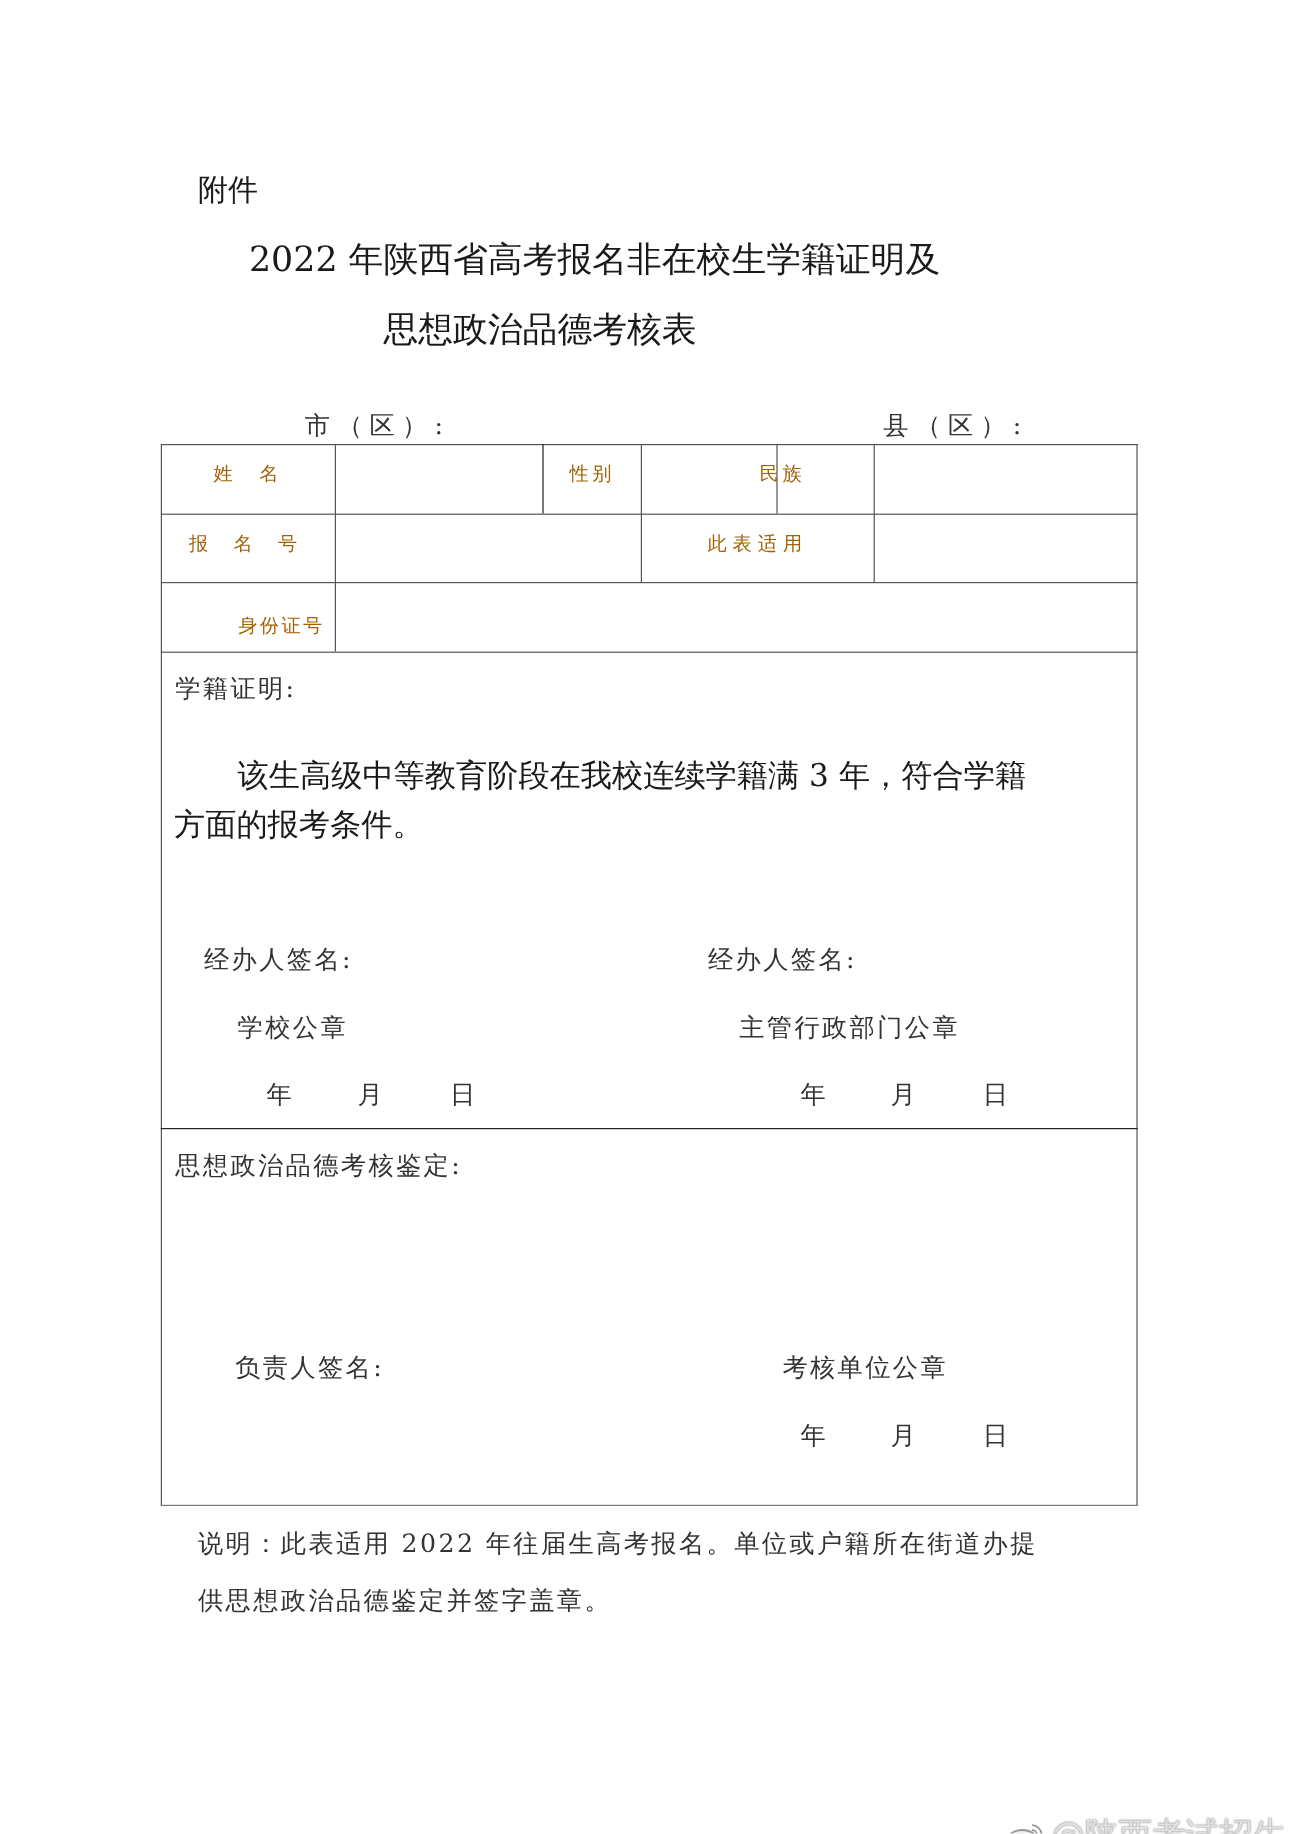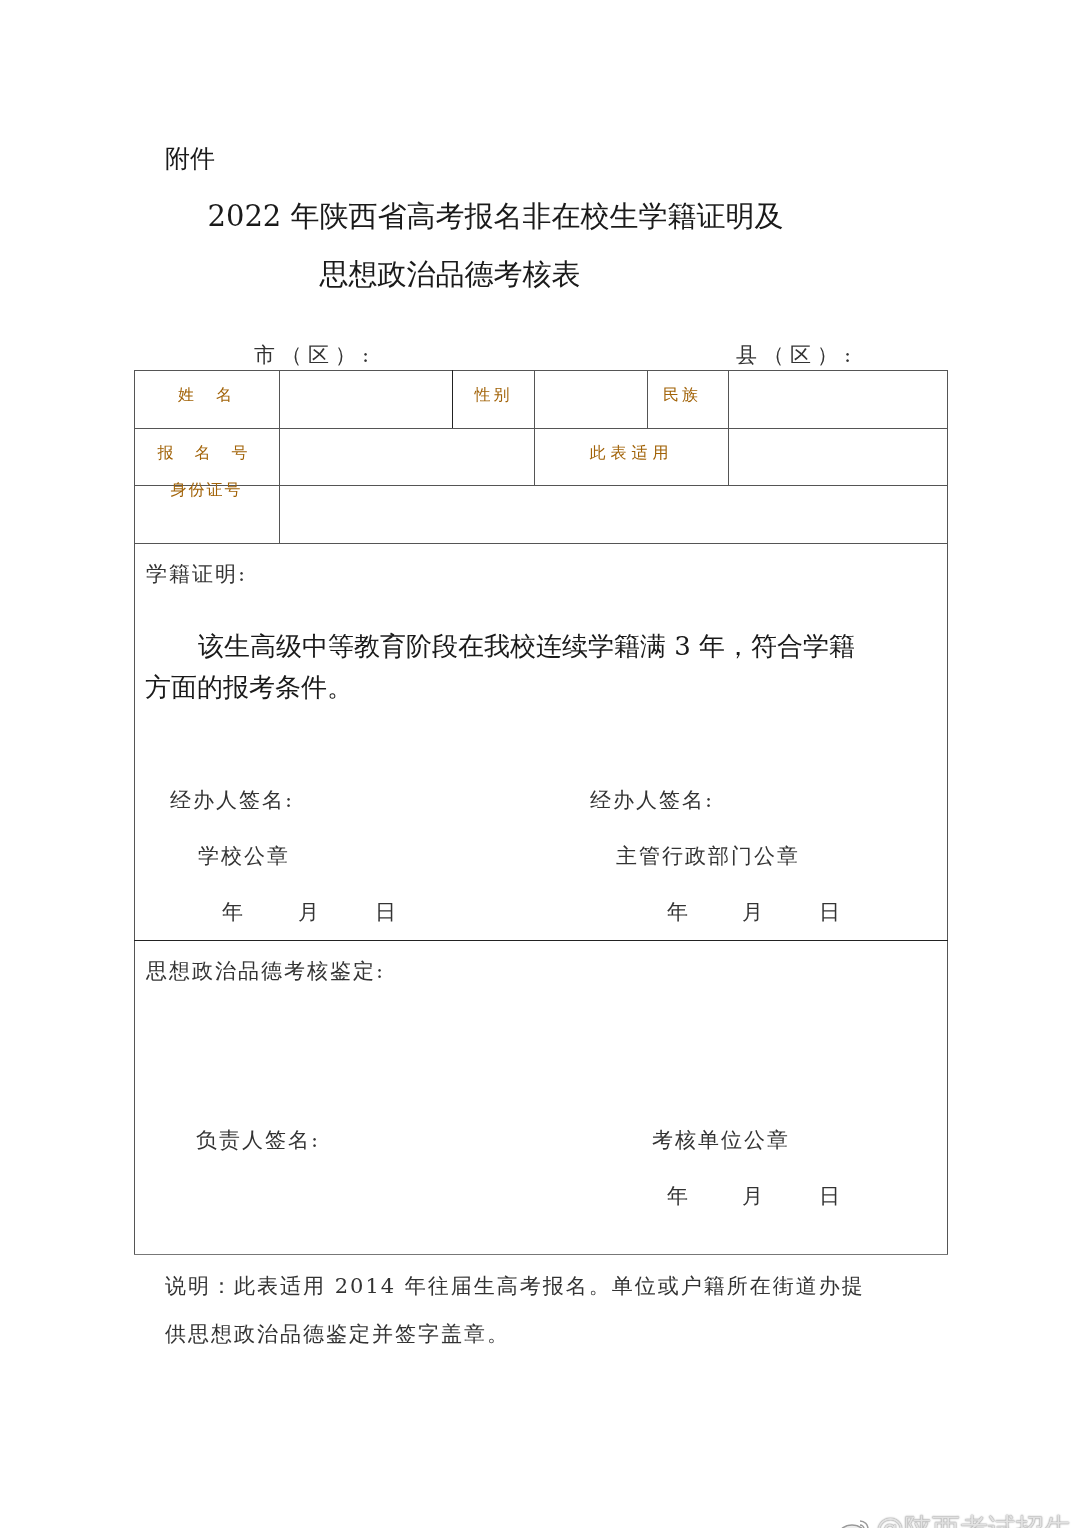--- a/index.html
+++ b/index.html
@@ -44,29 +44,29 @@
     <div class="line" style="left:279px;top:370px;width:1px;height:173px;"></div>
     <div class="line" style="left:452px;top:370px;width:1px;height:58px;background:#222;"></div>
     <div class="line" style="left:534px;top:370px;width:1px;height:115px;"></div>
     <div class="line" style="left:647px;top:370px;width:1px;height:58px;"></div>
     <div class="line" style="left:728px;top:370px;width:1px;height:115px;"></div>
 
     <div class="cell-label" style="left:134px;top:385px;width:145px;">姓　名</div>
     <div class="abs" style="left:280px;top:371px;width:172px;height:57px;"></div>
     <div class="cell-label" style="left:453px;top:385px;width:81px;">性别</div>
     <div class="abs" style="left:535px;top:371px;width:112px;height:57px;"></div>
-    <div class="cell-label" style="left:642px;top:385px;width:80px;">民族</div>
+    <div class="cell-label" style="left:612px;top:385px;width:80px;">民族</div>
     <div class="abs" style="left:729px;top:371px;width:218px;height:57px;"></div>
 
     <div class="cell-label" style="left:134px;top:443px;width:145px;letter-spacing:8px;">报 名 号</div>
     <div class="abs" style="left:280px;top:429px;width:254px;height:56px;"></div>
     <div class="cell-label" style="left:535px;top:443px;width:193px;letter-spacing:5px;">此表适用</div>
     <div class="abs" style="left:729px;top:429px;width:218px;height:56px;"></div>
 
-    <div class="cell-label" style="left:134px;top:480px;width:145px;letter-spacing:2px;">身份证号</div>
+    <div class="cell-label" style="left:134px;top:512px;width:145px;letter-spacing:2px;padding-left:28px;">身份证号</div>
     <div class="abs" style="left:280px;top:486px;width:667px;height:57px;"></div>
 
     <div class="abs sm" style="left:146px;top:560px;">学籍证明:</div>
     <div class="abs body-text" style="left:198px;top:612px;margin-top:17px;">该生高级中等教育阶段在我校连续学籍满 3 年，符合学籍</div>
     <div class="abs body-text" style="left:145px;top:670px;">方面的报考条件。</div>
 
     <div class="abs sm" style="left:170px;top:786px;">经办人签名:</div>
     <div class="abs sm" style="left:198px;top:842px;">学校公章</div>
     <div class="abs sm" style="left:222px;top:898px;">年</div>
     <div class="abs sm" style="left:298px;top:898px;">月</div>
@@ -79,21 +79,21 @@
     <div class="abs sm" style="left:819px;top:898px;">日</div>
 
     <div class="abs sm" style="left:146px;top:957px;">思想政治品德考核鉴定:</div>
     <div class="abs sm" style="left:196px;top:1126px;text-align:center;">负责人签名:</div>
     <div class="abs sm" style="left:652px;top:1126px;">考核单位公章</div>
     <div class="abs sm" style="left:667px;top:1182px;">年</div>
     <div class="abs sm" style="left:742px;top:1182px;">月</div>
     <div class="abs sm" style="left:819px;top:1182px;">日</div>
   </div>
 
-  <div class="abs note" style="left:165px;top:1272px;">说明：此表适用 2014 年往届生高考报名。单位或户籍所在街道办提</div>
+  <div class="abs note" style="left:165px;top:1272px;">说明：此表适用 2022 年往届生高考报名。单位或户籍所在街道办提</div>
   <div class="abs note" style="left:165px;top:1320px;">供思想政治品德鉴定并签字盖章。</div>
 
   <div class="abs wm">
     <span class="wm-icon">
       <svg width="34" height="26" viewBox="0 0 34 26">
         <ellipse cx="14" cy="16" rx="12" ry="8" fill="#eee" stroke="#999" stroke-width="1.5"></ellipse>
         <ellipse cx="13" cy="17" rx="5" ry="3.5" fill="none" stroke="#999" stroke-width="1.2"></ellipse>
         <path d="M22 4 A8 8 0 0 1 30 12" fill="none" stroke="#999" stroke-width="1.5"></path>
         <path d="M22 8 A4 4 0 0 1 26 12" fill="none" stroke="#999" stroke-width="1.5"></path>
       </svg>

